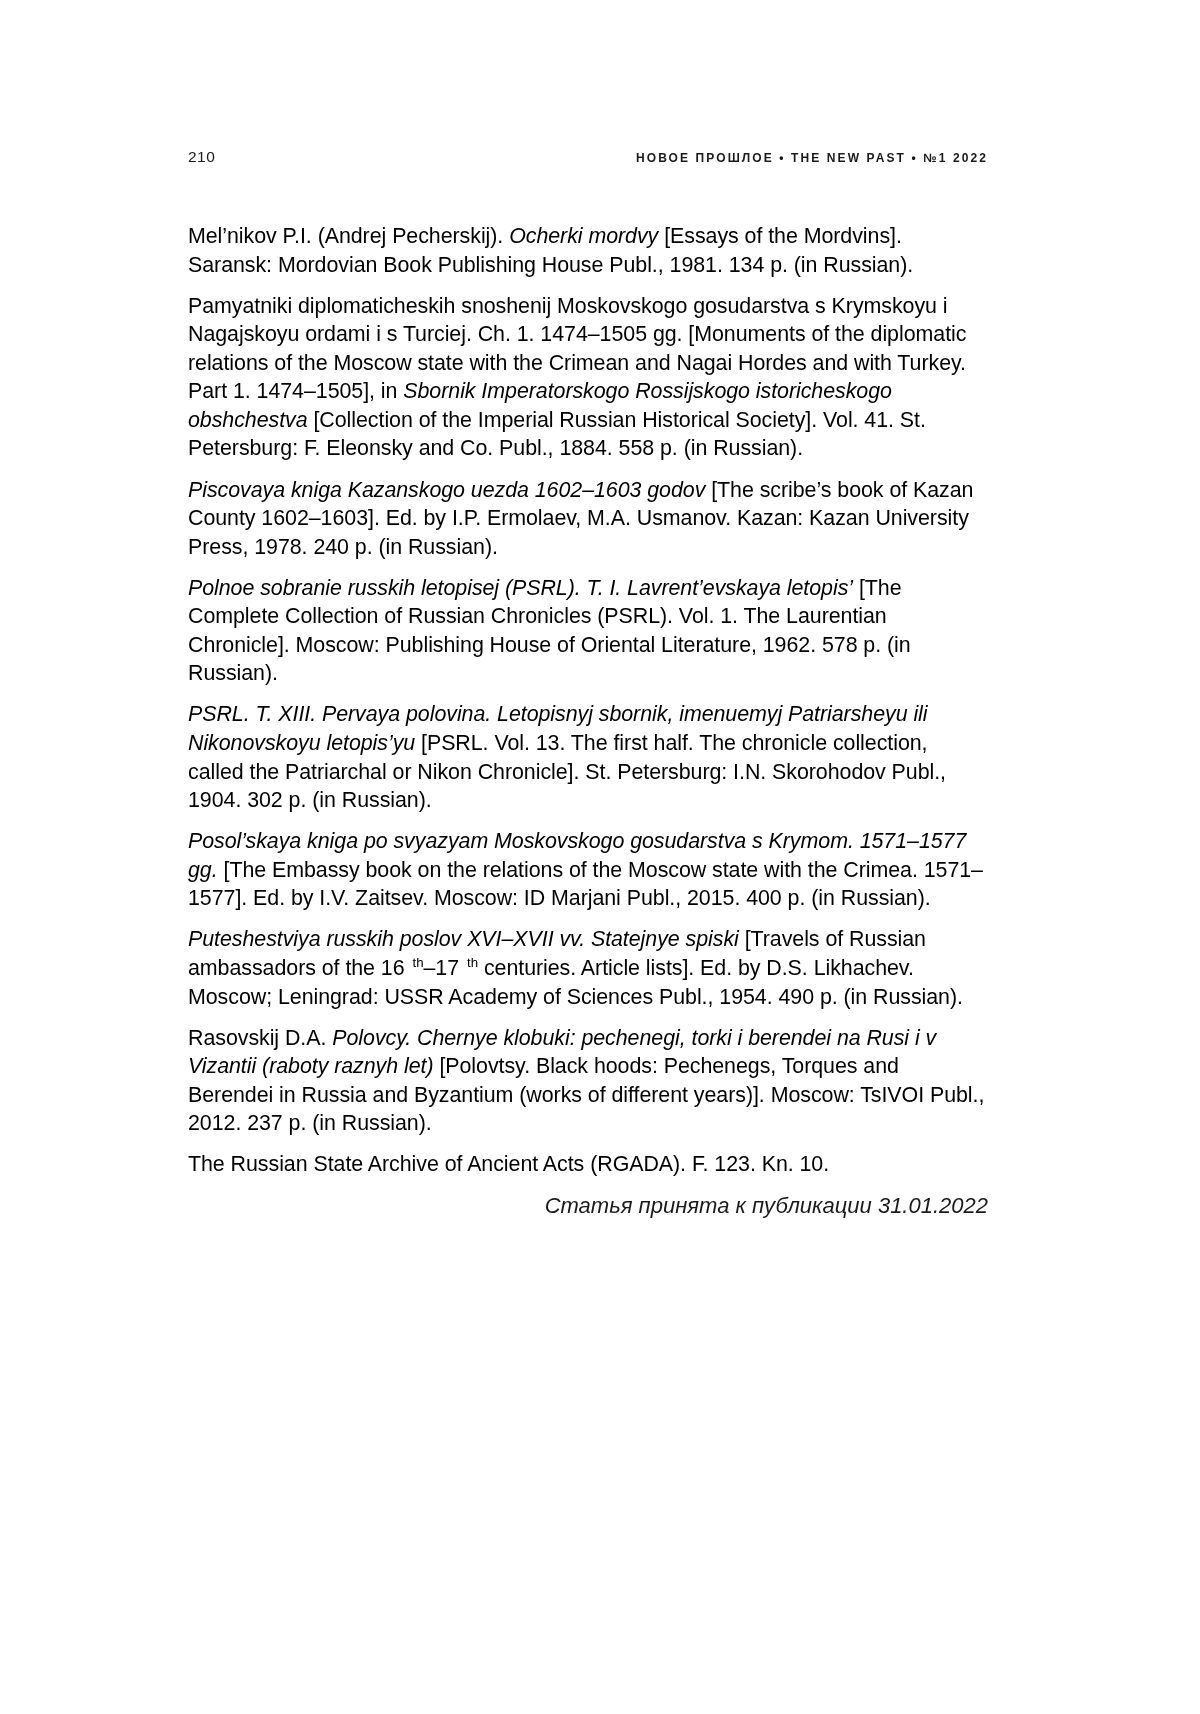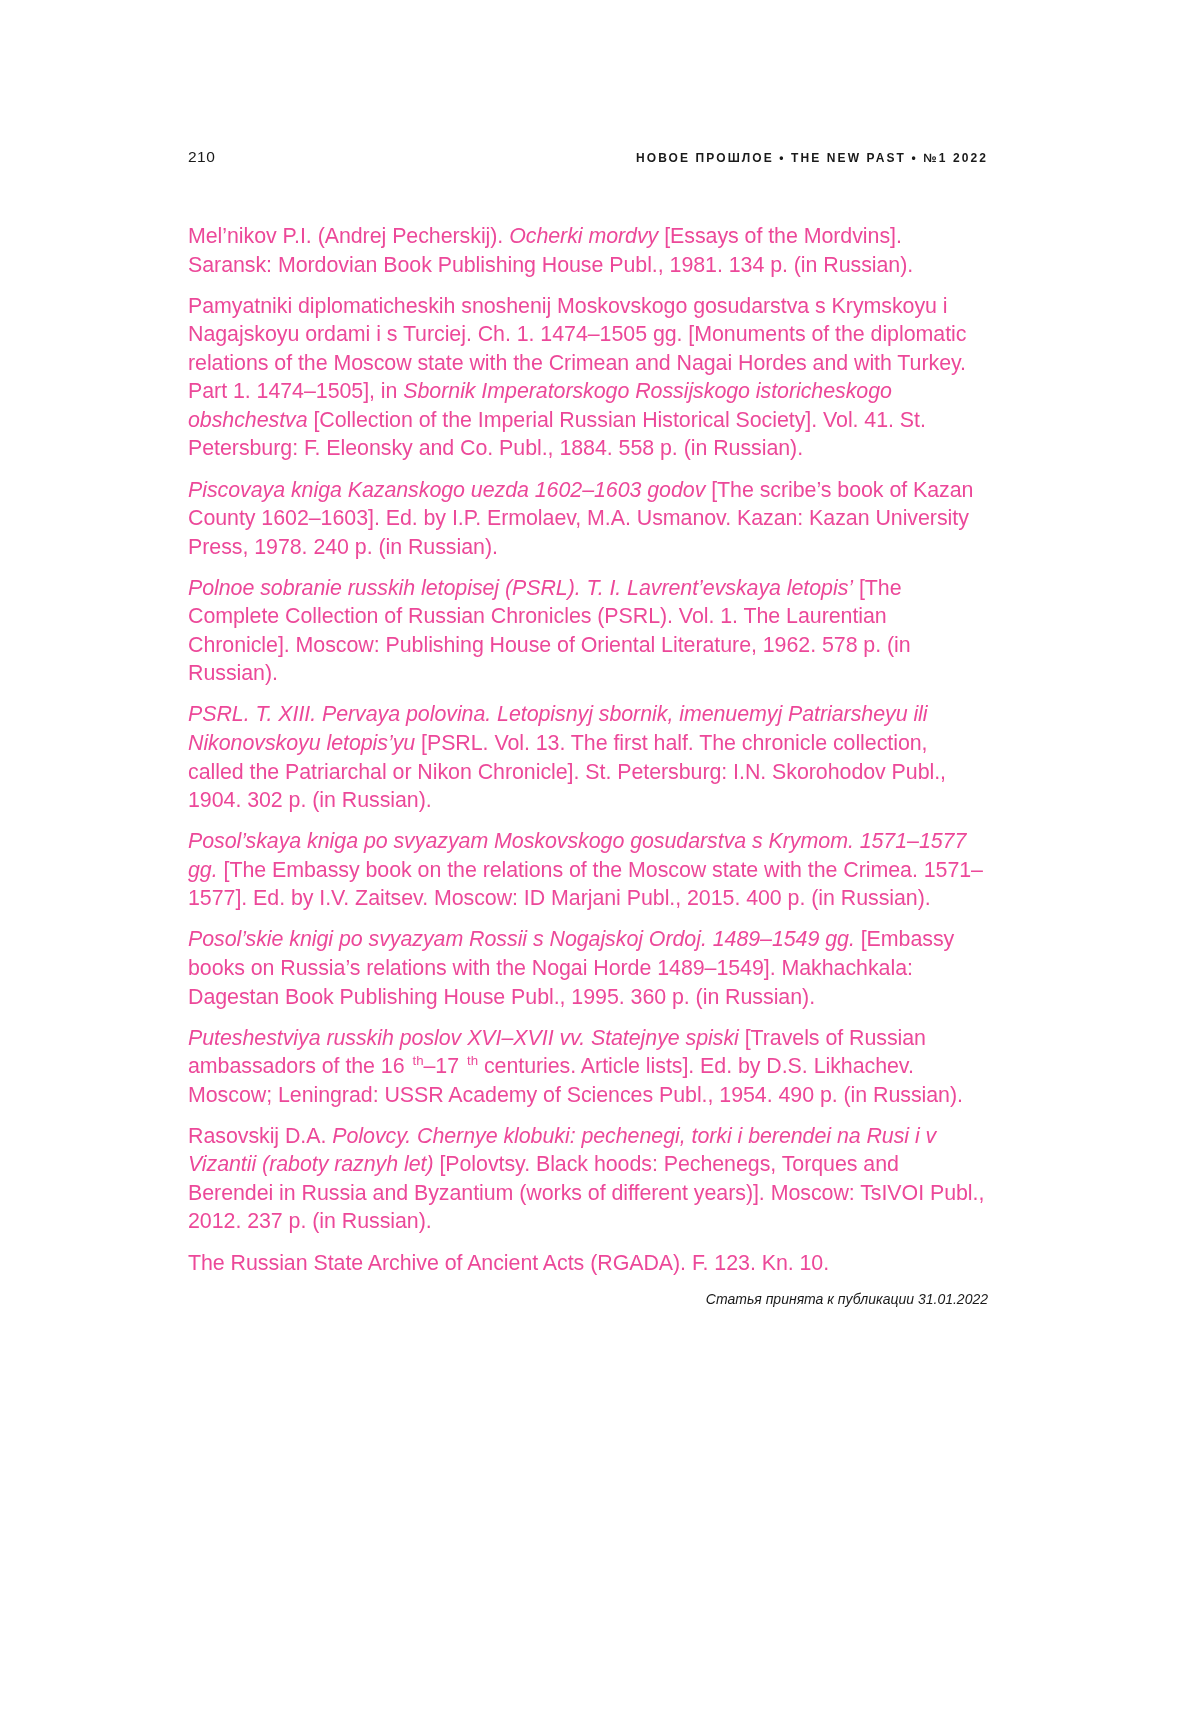--- a/index.html
+++ b/index.html
@@ -49,34 +49,34 @@
     position: absolute;
     left: 188px;
     top: 222px;
     width: 800px;
   }
   .ref {
     font-size: 21.4px;
     line-height: 1.335;
     margin: 0 0 12.5px 0;
     text-align: left;
-    color: #ec4899;
+    color: #000000;
     letter-spacing: -0.05px;
   }
   .ref i, .ref em {
     font-style: italic;
   }
   sup {
     font-size: 0.62em;
     vertical-align: super;
     line-height: 0;
     padding-left: 8px;
   }
   .accepted {
-    font-size: 14px;
+    font-size: 22px;
     line-height: 1.335;
     font-style: italic;
     text-align: right;
     margin-top: 6px;
     color: #1a1a1a;
   }
 </style>
 </head>
 <body>
 
@@ -87,21 +87,20 @@
     <span class="journal-line">НОВОЕ ПРОШЛОЕ • THE NEW PAST • №1 2022</span>
   </div>
 
   <div class="content">
     <p class="ref">Mel’nikov P.I. (Andrej Pecherskij). <i>Ocherki mordvy</i> [Essays of the Mordvins]. Saransk: Mordovian Book Publishing House Publ., 1981. 134 p. (in Russian).</p>
     <p class="ref">Pamyatniki diplomaticheskih snoshenij Moskovskogo gosudarstva s Krymskoyu i Nagajskoyu ordami i s Turciej. Ch. 1. 1474–1505 gg. [Monuments of the diplomatic relations of the Moscow state with the Crimean and Nagai Hordes and with Turkey. Part 1. 1474–1505], in <i>Sbornik Imperatorskogo Rossijskogo istoricheskogo obshchestva</i> [Collection of the Imperial Russian Historical Society]. Vol. 41. St. Petersburg: F. Eleonsky and Co. Publ., 1884. 558 p. (in Russian).</p>
     <p class="ref"><i>Piscovaya kniga Kazanskogo uezda 1602–1603 godov</i> [The scribe’s book of Kazan County 1602–1603]. Ed. by I.P. Ermolaev, M.A. Usmanov. Kazan: Kazan University Press, 1978. 240 p. (in Russian).</p>
     <p class="ref"><i>Polnoe sobranie russkih letopisej (PSRL). T. I. Lavrent’evskaya letopis’</i> [The Complete Collection of Russian Chronicles (PSRL). Vol. 1. The Laurentian Chronicle]. Moscow: Publishing House of Oriental Literature, 1962. 578 p. (in Russian).</p>
     <p class="ref"><i>PSRL. T. XIII. Pervaya polovina. Letopisnyj sbornik, imenuemyj Patriarsheyu ili Nikonovskoyu letopis’yu</i> [PSRL. Vol. 13. The first half. The chronicle collection, called the Patriarchal or Nikon Chronicle]. St. Petersburg: I.N. Skorohodov Publ., 1904. 302 p. (in Russian).</p>
     <p class="ref"><i>Posol’skaya kniga po svyazyam Moskovskogo gosudarstva s Krymom. 1571–1577 gg.</i> [The Embassy book on the relations of the Moscow state with the Crimea. 1571–1577]. Ed. by I.V. Zaitsev. Moscow: ID Marjani Publ., 2015. 400 p. (in Russian).</p>
-    <p class="ref"><i>Posol’skie knigi po svyazyam Rossii s Nogajskoj Ordoj. 1489–1549 gg.</i> [Embassy books on Russia’s relations with the Nogai Horde 1489–1549]. Makhachkala: Dagestan Book Publishing House Publ., 1995. 360 p. (in Russian).</p>
     <p class="ref"><i>Puteshestviya russkih poslov XVI–XVII vv. Statejnye spiski</i> [Travels of Russian ambassadors of the 16<sup>th</sup>–17<sup>th</sup> centuries. Article lists]. Ed. by D.S. Likhachev. Moscow; Leningrad: USSR Academy of Sciences Publ., 1954. 490 p. (in Russian).</p>
     <p class="ref">Rasovskij D.A. <i>Polovcy. Chernye klobuki: pechenegi, torki i berendei na Rusi i v Vizantii (raboty raznyh let)</i> [Polovtsy. Black hoods: Pechenegs, Torques and Berendei in Russia and Byzantium (works of different years)]. Moscow: TsIVOI Publ., 2012. 237 p. (in Russian).</p>
     <p class="ref">The Russian State Archive of Ancient Acts (RGADA). F. 123. Kn. 10.</p>
 
     <p class="accepted">Статья принята к публикации 31.01.2022</p>
   </div>
 
 </div>
 
 </body></html>

